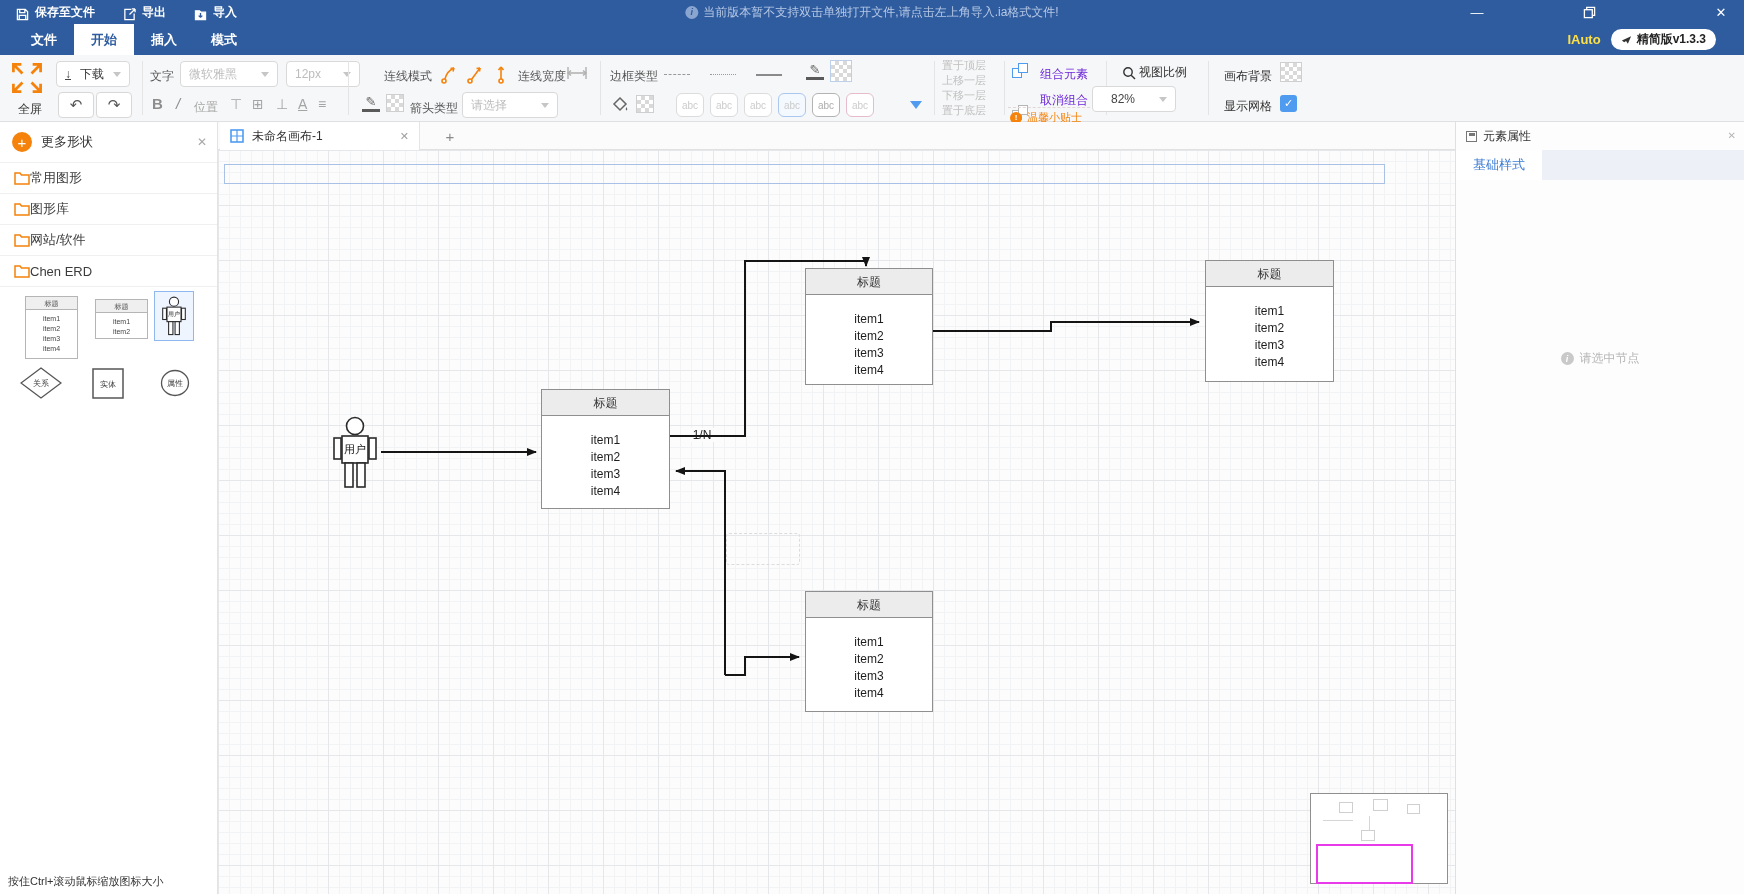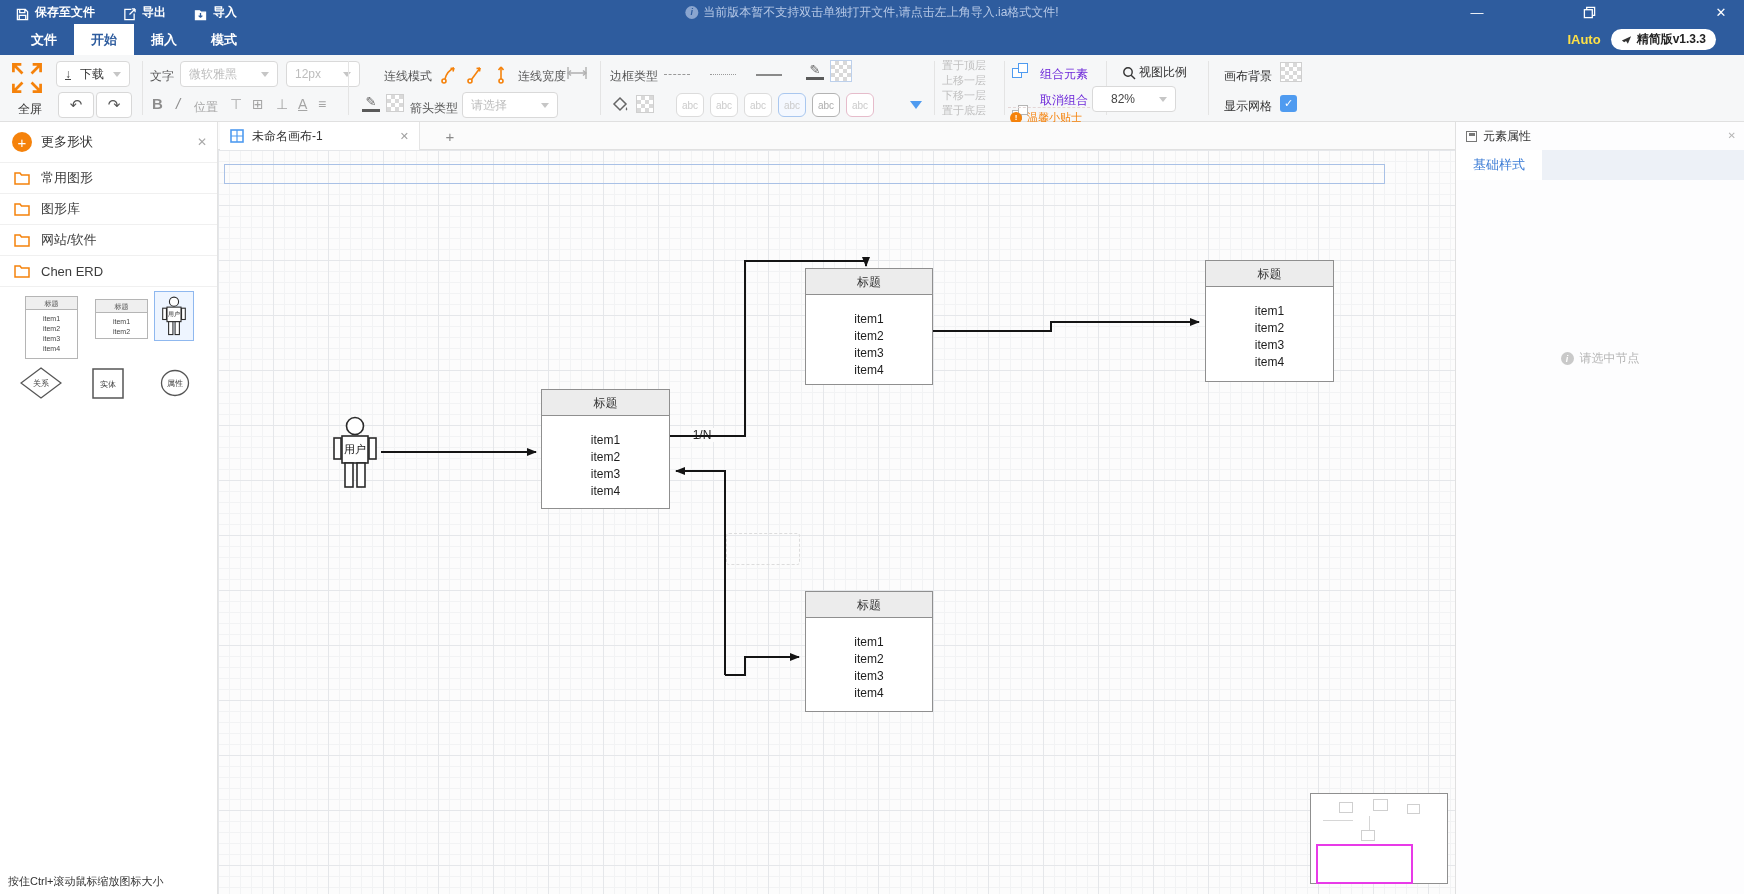--- a/index.html
+++ b/index.html
@@ -52,21 +52,21 @@
   .tip-dot { display:inline-flex; width:12px; height:12px; border-radius:50%; background:#f5820b; color:#fff; font-size:8px; align-items:center; justify-content:center; font-weight:bold; }
   .checkbox { width:17px; height:17px; border-radius:3px; background:#4f9bf0; color:#fff; font-size:11px; display:flex; align-items:center; justify-content:center; }
   .blue-caret { width:0; height:0; border-left:6px solid transparent; border-right:6px solid transparent; border-top:8px solid #4f9bf0; }
 
   
   .sidebar { position:absolute; left:0; top:122px; width:218px; bottom:0; background:#fff; border-right:1px solid #e3e3e3; }
   .sb-header { position:relative; height:40px; display:flex; align-items:center; padding-left:12px; gap:9px; }
   .plus-circle { width:20px; height:20px; border-radius:50%; background:#f5820b; color:#fff; font-size:15px; display:flex; align-items:center; justify-content:center; }
   .sb-title { font-size:13px; color:#333; }
   .sb-close { position:absolute; right:10px; top:13px; color:#a8a8a8; font-size:12px; }
-  .sb-row { height:31px; border-top:1px solid #f0f0f0; display:flex; align-items:center; padding-left:14px; gap:11px; font-size:13px; color:#3c3c3c; }
+  .sb-row { height:31px; border-top:1px solid #f0f0f0; display:flex; align-items:center; padding-left:14px; gap:0; font-size:13px; color:#3c3c3c; }
   .sb-thumbs { position:relative; border-top:1px solid #f0f0f0; height:180px; }
   .mini-entity { position:absolute; border:1px solid #b5b5b5; background:#fff; }
   .mini-entity .hd { height:13px; background:#efefef; border-bottom:1px solid #b5b5b5; font-size:7px; color:#555; text-align:center; line-height:13px; }
   .mini-entity .bd { font-size:7px; color:#444; text-align:center; line-height:10px; padding-top:4px; }
   .actor-thumb { position:absolute; border:1px solid #8fb8ef; background:#eef5ff; display:flex; align-items:center; justify-content:center; }
   .shape-thumb { position:absolute; }
   .sb-hint { position:absolute; left:8px; bottom:5px; font-size:11px; color:#333; white-space:nowrap; }
 
   
   .work-col { position:absolute; left:218px; top:122px; right:289px; bottom:0; }

